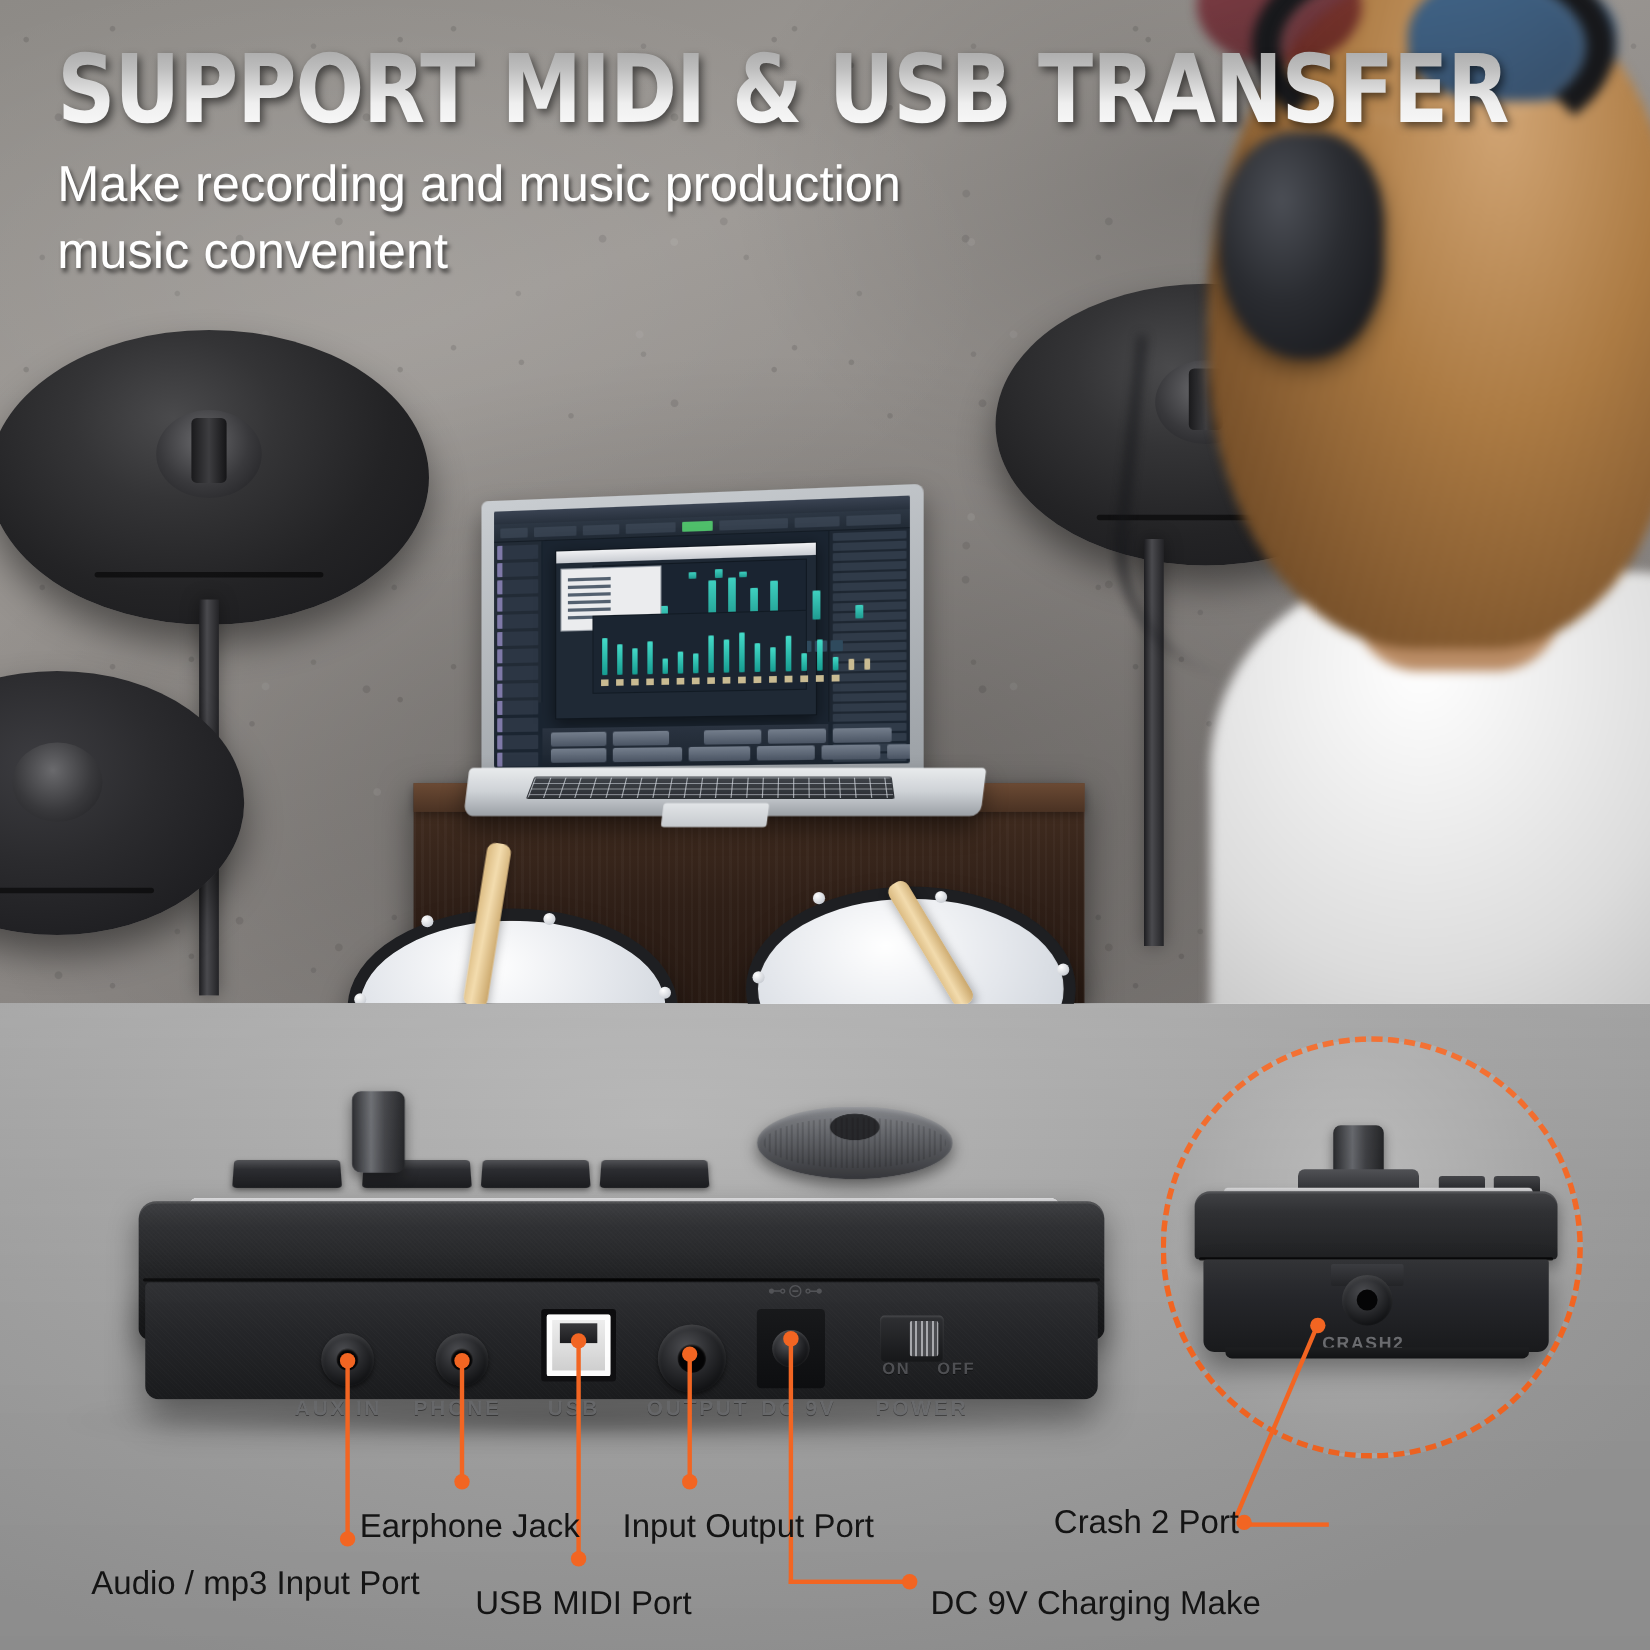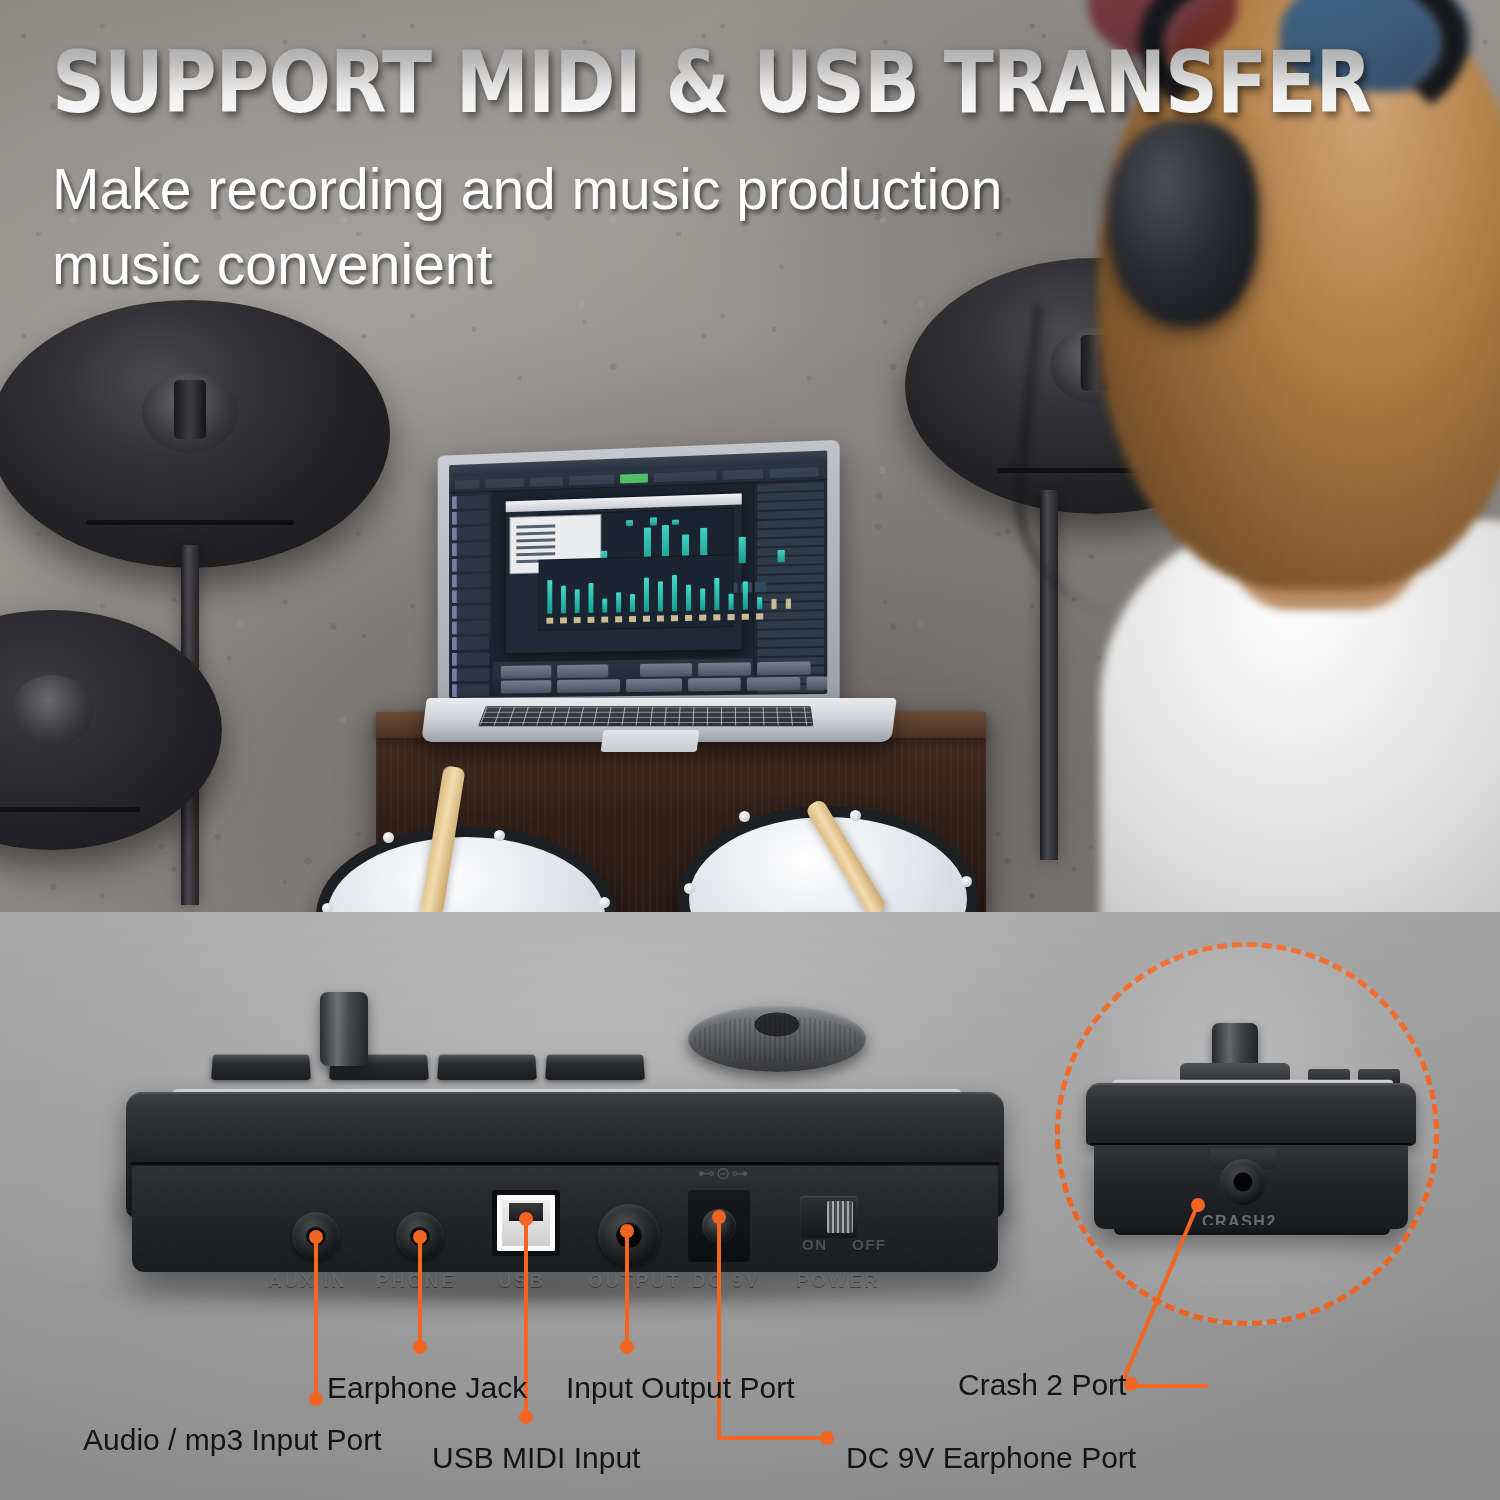--- a/index.html
+++ b/index.html
@@ -42,22 +42,22 @@
 
   
   #headline { position:absolute; left:52px; top:32px; z-index:30;
     font-size:86px; font-weight:bold; letter-spacing:-1px;
     font-family:"DejaVu Sans Condensed","Liberation Sans Narrow","Liberation Sans",sans-serif;
     transform:scaleX(.95); transform-origin:left center;
     background:linear-gradient(180deg,#9e9e9e 0%,#bdbdbd 30%,#efefef 62%,#ffffff 100%);
     -webkit-background-clip:text; background-clip:text; color:transparent;
     filter:drop-shadow(3px 4px 4px rgba(0,0,0,.55)); white-space:nowrap; }
 
-  #subhead { position:absolute; left:52px; top:152px; z-index:30;
-    font-size:57px; line-height:1.32; color:#fff; font-weight:normal;
+  #subhead { position:absolute; left:52px; top:137px; z-index:30;
+    font-size:46px; line-height:1.32; color:#fff; font-weight:normal;
     text-shadow:2px 3px 4px rgba(0,0,0,.6); }
   #subhead div{ white-space:nowrap; }
 
   
   .cym { position:absolute; border-radius:50%;
     background:radial-gradient(ellipse at 42% 30%, #4a4a4c 0%, #343436 28%, #232325 60%, #17171a 100%);
     box-shadow:0 18px 34px rgba(0,0,0,.45); }
   .cym .hub{ position:absolute; left:50%; top:42%; transform:translate(-50%,-50%);
     width:24%; height:30%; border-radius:50%;
     background:radial-gradient(ellipse at 45% 35%, #6a6a6d, #39393c 55%, #1d1d20 100%); }
@@ -676,20 +676,20 @@
     <div class="cDot" id="d5a"></div>
     <div class="cDot" id="d5b"></div>
 
     <div class="cLine" id="l6d"></div>
     <div class="cLine" id="l6h"></div>
     <div class="cDot" id="d6a"></div>
     <div class="cDot" id="d6b"></div>
 
     <div class="cLabel" id="lb1">Audio / mp3 Input Port</div>
     <div class="cLabel" id="lb2">Earphone Jack</div>
-    <div class="cLabel" id="lb3">USB MIDI Input</div>
+    <div class="cLabel" id="lb3">USB MIDI Port</div>
     <div class="cLabel" id="lb4">Input Output Port</div>
-    <div class="cLabel" id="lb5">DC 9V Earphone Port</div>
+    <div class="cLabel" id="lb5">DC 9V Charging Make</div>
     <div class="cLabel" id="lb6">Crash 2 Port</div>
   </div>
 
   <div id="prodGloss"></div>
 </div>
 
 </body></html>

